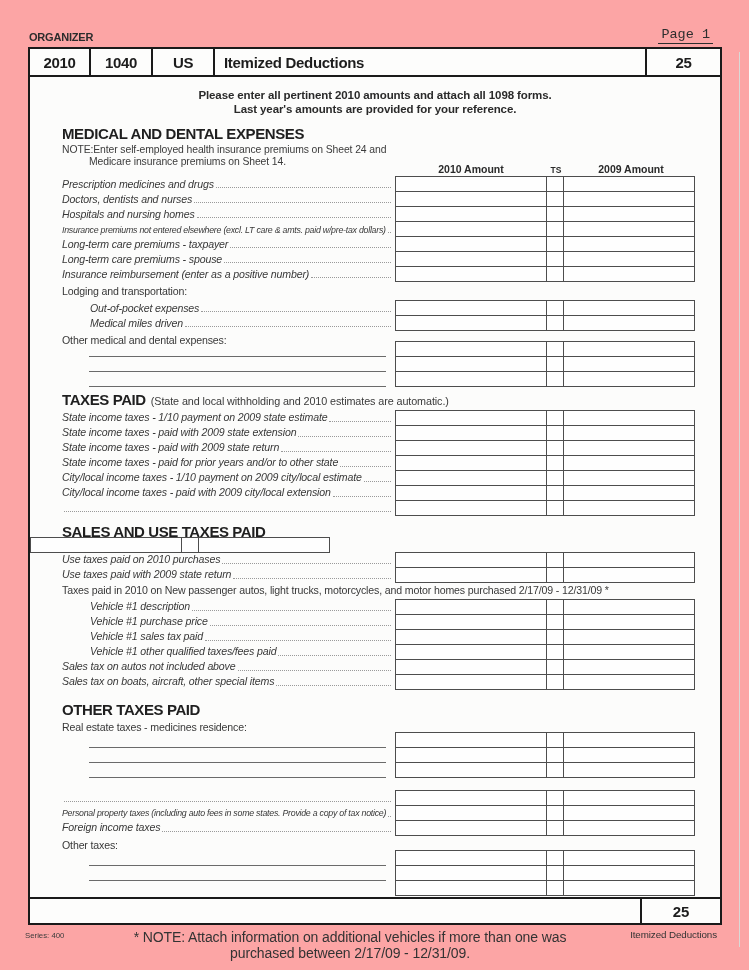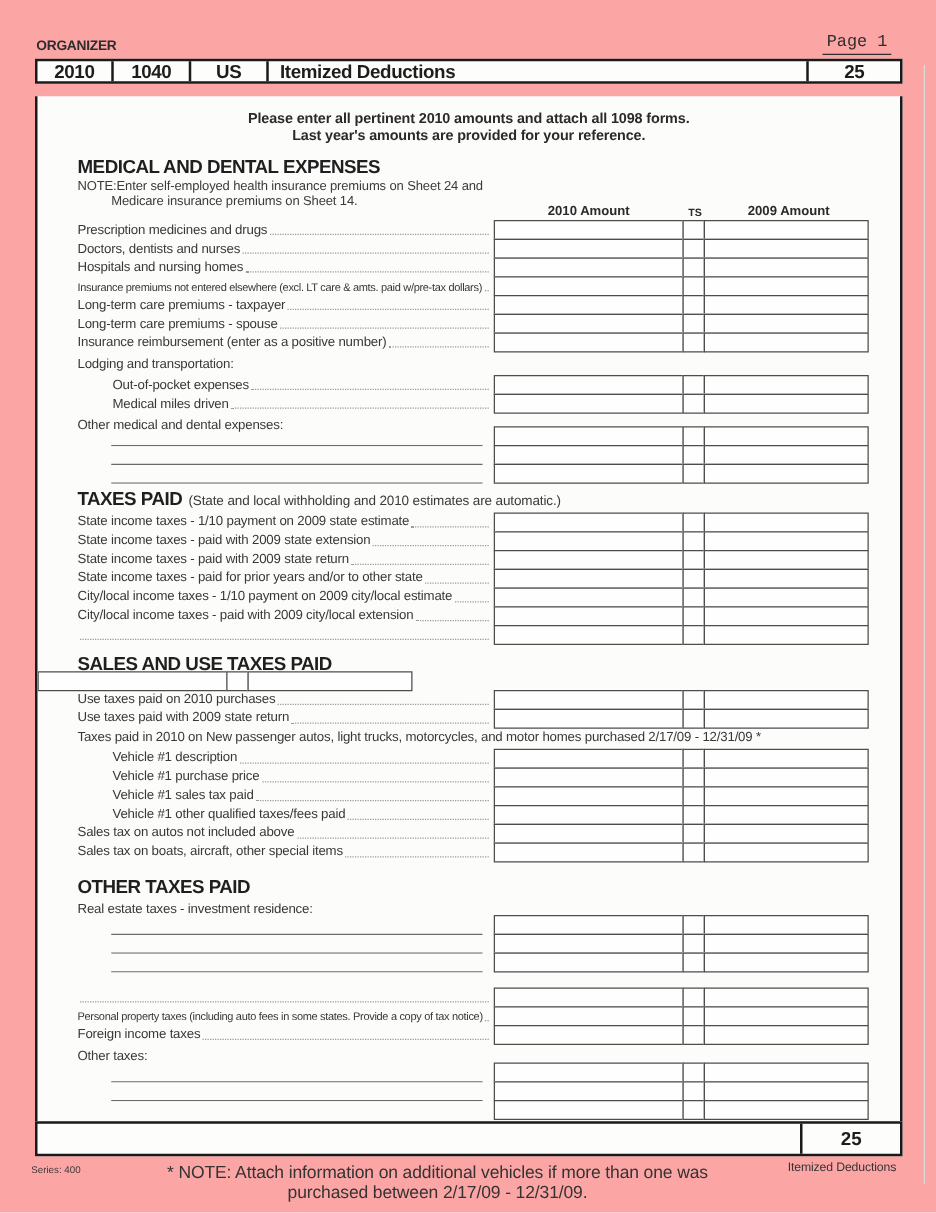--- a/index.html
+++ b/index.html
@@ -11,21 +11,21 @@
   }
   .page{position:absolute;left:0;top:0;width:749px;height:970px;background:#fca5a5;}
   .scan-edge{position:absolute;left:739px;top:52px;width:1px;height:895px;background:#d9d9d6;}
 
   
   .organizer{position:absolute;left:29px;top:31px;font-size:11px;font-weight:bold;letter-spacing:-0.2px;color:#2c2c2c;}
   .pagenum{position:absolute;right:36px;top:27px;font-family:"Liberation Mono","DejaVu Sans Mono",monospace;
     font-size:13.5px;color:#2e2e2e;border-bottom:1.5px solid #2e2e2e;padding:0 3px 1px 3px;}
 
   
-  .titlebar{position:absolute;left:28px;top:47px;width:694px;height:20px;box-sizing:border-box;
+  .titlebar{position:absolute;left:28px;top:47px;width:694px;height:30px;box-sizing:border-box;
     border:2px solid #1a1a1a;display:flex;background:#fdfdfc;}
   .tb-cell{display:flex;align-items:center;justify-content:center;font-size:15px;font-weight:bold;
     color:#1d1d1d;letter-spacing:-0.3px;box-sizing:border-box;}
   .tb-year{width:61px;border-right:2px solid #1a1a1a;}
   .tb-form{width:62px;border-right:2px solid #1a1a1a;}
   .tb-us{width:62px;border-right:2px solid #1a1a1a;}
   .tb-title{flex:1;justify-content:flex-start;padding-left:9px;}
   .tb-num{width:75px;border-left:2px solid #1a1a1a;}
 
   
@@ -42,21 +42,21 @@
   .ch-2009{left:565px;width:132px;}
 
   
   .section{position:absolute;left:30px;width:667px;}
   .sec-head{margin-left:32px;height:16px;line-height:16px;white-space:nowrap;}
   .sec-title{font-size:15px;font-weight:bold;color:#1f1f1f;letter-spacing:-0.4px;}
   .sec-sub{font-size:10.8px;color:#3a3a3a;margin-left:5px;letter-spacing:-0.1px;}
   .sec-note{margin:2px 0 0 32px;font-size:10.4px;color:#3b3b3b;line-height:1.12;letter-spacing:-0.1px;}
   .sec-note .nl2{padding-left:27px;}
 
-  .grp{margin-top:2px;}
+  .grp{margin-top:2px;font-style:italic;}
   .grp.first-med{margin-top:9px;}
   .row{display:flex;height:16px;}
   .grp .row + .row{margin-top:-1px;}
   .lab-zone{width:365px;box-sizing:border-box;padding:0 0 0 32px;display:flex;align-items:flex-end;overflow:hidden;}
   .lab{font-size:10.6px;color:#383838;white-space:nowrap;line-height:1.1;padding-bottom:2px;letter-spacing:-0.15px;}
   .lab.small{font-size:8.8px;letter-spacing:-0.25px;}
   .ind{margin-left:28px;}
   .leader{flex:1;min-width:0;border-bottom:1.4px dotted #9a9a9a;margin:0 4px 4px 2px;}
   .cell{box-sizing:border-box;border:1px solid #4d4d4d;background:#fefefe;}
   .c2010{width:152px;}
@@ -376,21 +376,21 @@
               <div class="leader"></div>
             </div>
             <div class="cell c2010"></div>
             <div class="cell cts"></div>
             <div class="cell c2009"></div>
           </div>
         </div>
       </div>
       <div class="section" style="top: 702px;">
         <div class="sec-head"><span class="sec-title">OTHER TAXES PAID</span></div>
-        <div class="blk-label">Real estate taxes - investment residence:</div>
+        <div class="blk-label">Real estate taxes - medicines residence:</div>
         <div class="grp pull-up2">
           <div class="row">
             <div class="lab-zone">
               <div class="wline"></div>
             </div>
             <div class="cell c2010"></div>
             <div class="cell cts"></div>
             <div class="cell c2009"></div>
           </div>
           <div class="row">

